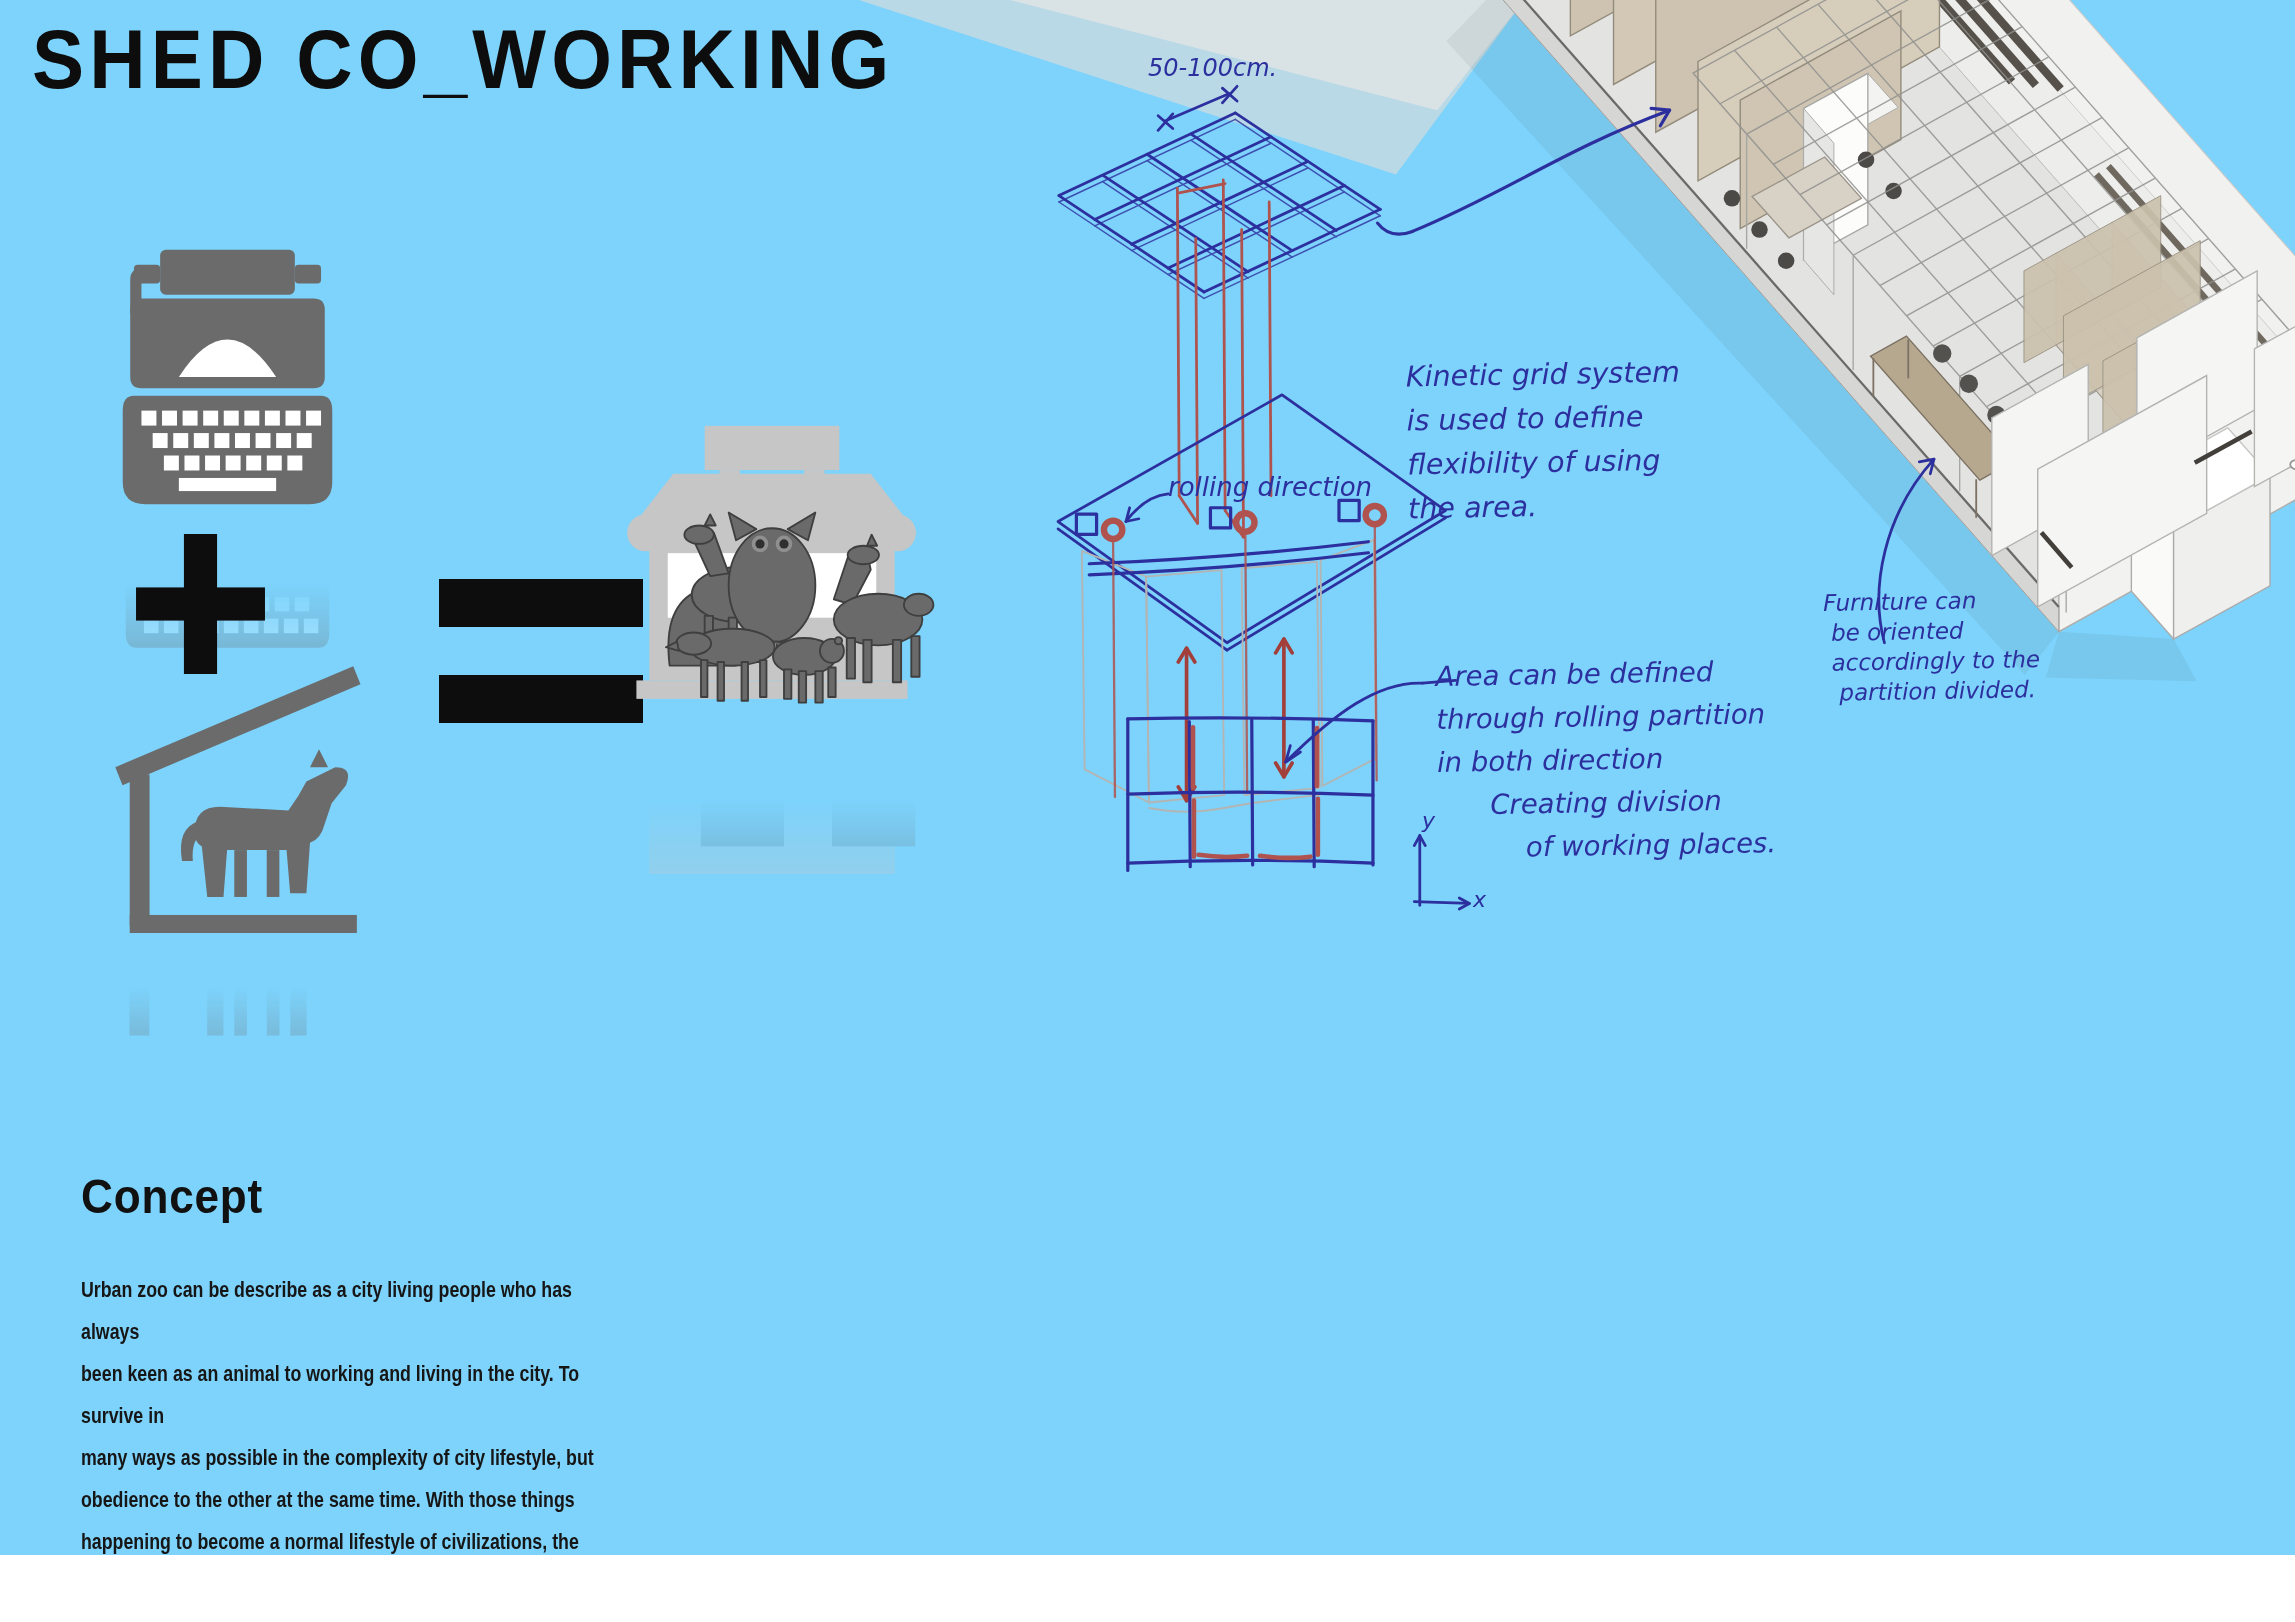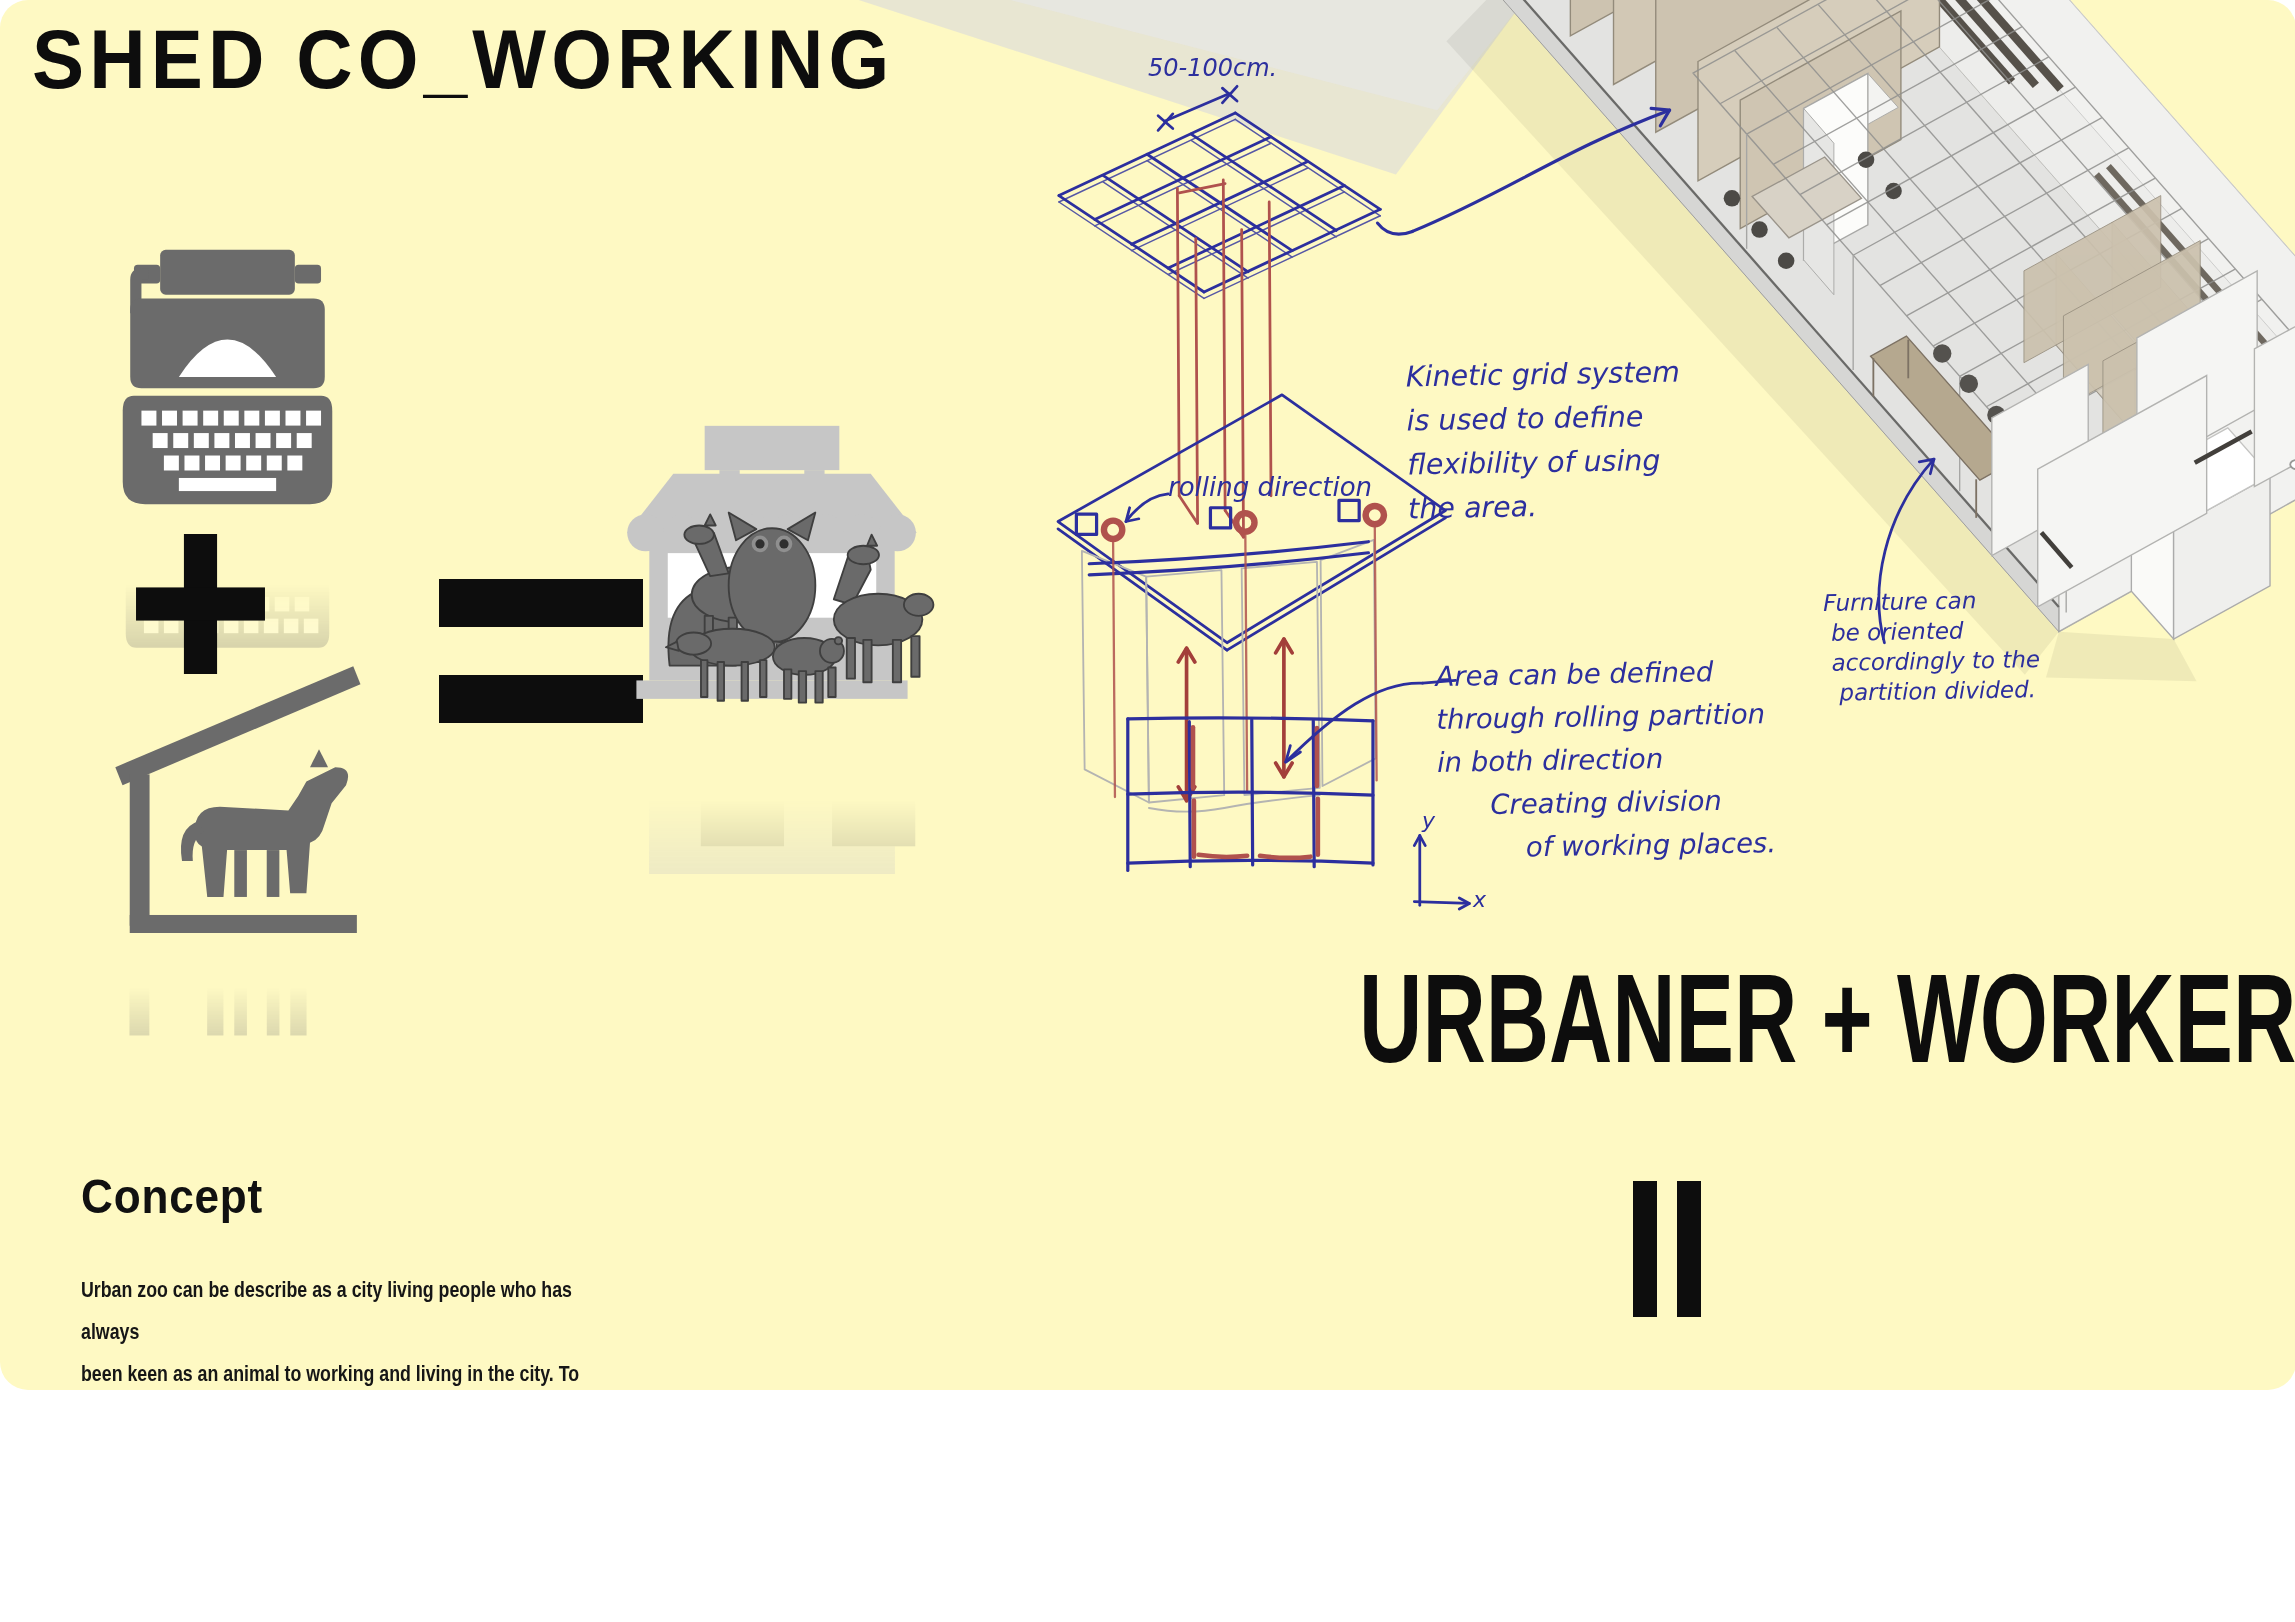--- a/index.html
+++ b/index.html
@@ -1,17 +1,17 @@
 <!DOCTYPE html>
 <html style="font-size:14.7px"><head>
 <meta charset="utf-8">
 <style>
   html,body{margin:0;padding:0;background:#fff;}
-  #board{position:relative;width:2296px;height:1390px;background:#fef9c3;overflow:hidden;
-         font-family:"Liberation Sans",sans-serif;color:#111;border-radius:28px;}
+  #board{position:relative;width:2296px;height:1555px;background:#7dd3fc;overflow:hidden;
+         font-family:"Liberation Sans",sans-serif;color:#111;}
   .abs{position:absolute;}
   
   .display{font-weight:800;color:#0d0d0d;white-space:nowrap;line-height:1;}
   #title{left:32px;top:16.5px;font-size:84px;letter-spacing:5.5px;transform:scaleX(.93);transform-origin:left top;}
   
   #eq-right{left:1221px;top:955px;width:891px;text-align:center;}
   #eq-right .big{font-size:127px;}
   #urbaner{transform:scaleX(.69);transform-origin:center top;}
   #working-animal{transform:scaleX(.76);transform-origin:center top;margin-top:103px;}
   #vbars{margin:99px auto 0 auto;width:68px;height:136px;display:flex;justify-content:space-between;}
@@ -504,28 +504,20 @@
 in both direction
       Creating division
           of working places.</div>
   <div id="note-furniture" class="abs hand">Furniture can
  be oriented
  accordingly to the
   partition divided.</div>
   <div id="axis-y" class="abs hand">y</div>
   <div id="axis-x" class="abs hand">x</div>
 
-  <div id="eq-right" class="abs">
-    <div id="urbaner" class="display big">URBANER + WORKER</div>
-    <div id="vbars">
-      <div class="vbar"></div>
-        <div class="vbar"></div>
-    </div>
-    <div id="working-animal" class="display big">WORKING ANIMAL</div>
-  </div>
 
   <div id="concept-head" class="abs">Concept</div>
   <div id="concept-body" class="abs">Urban zoo can be describe as a city living people who has always
 been keen as an animal to working and living in the city. To survive in
 many ways as possible in the complexity of city lifestyle, but
 obedience to the other at the same time. With those things
 happening to become a normal lifestyle of civilizations, the
 flexibility in many way possible is a must to respond to the need of
 those work hunger.</div>
 

